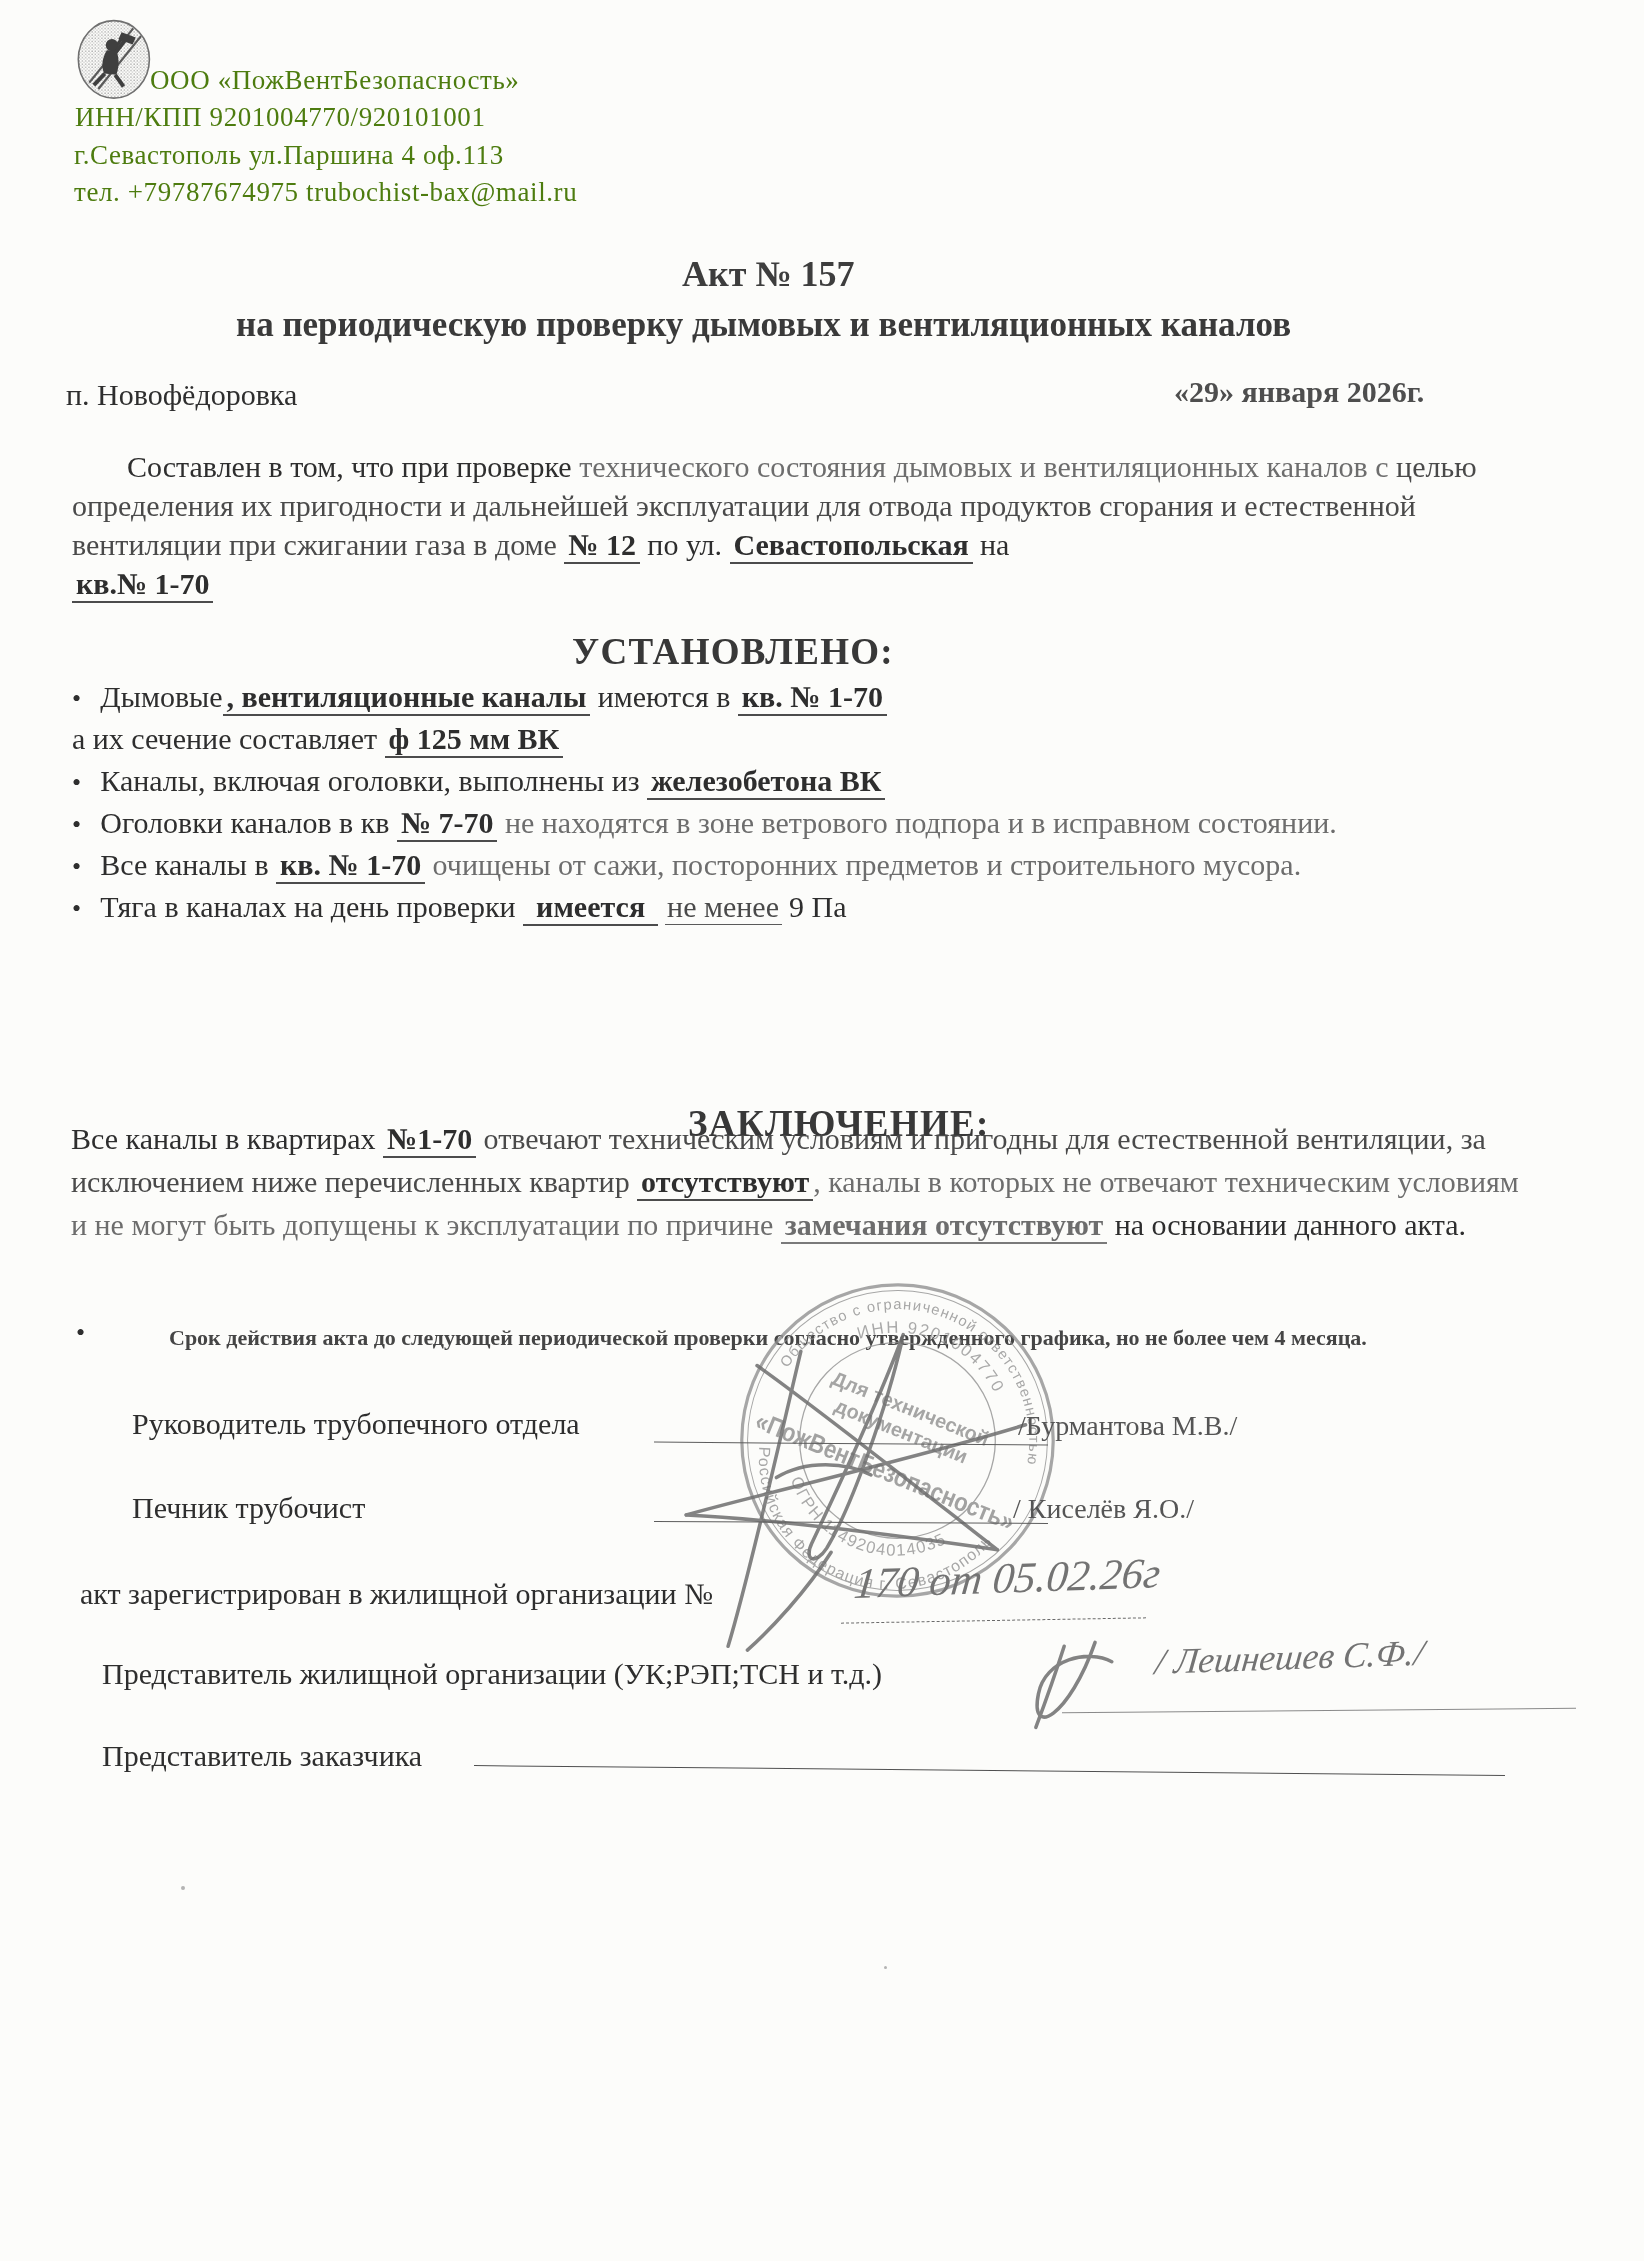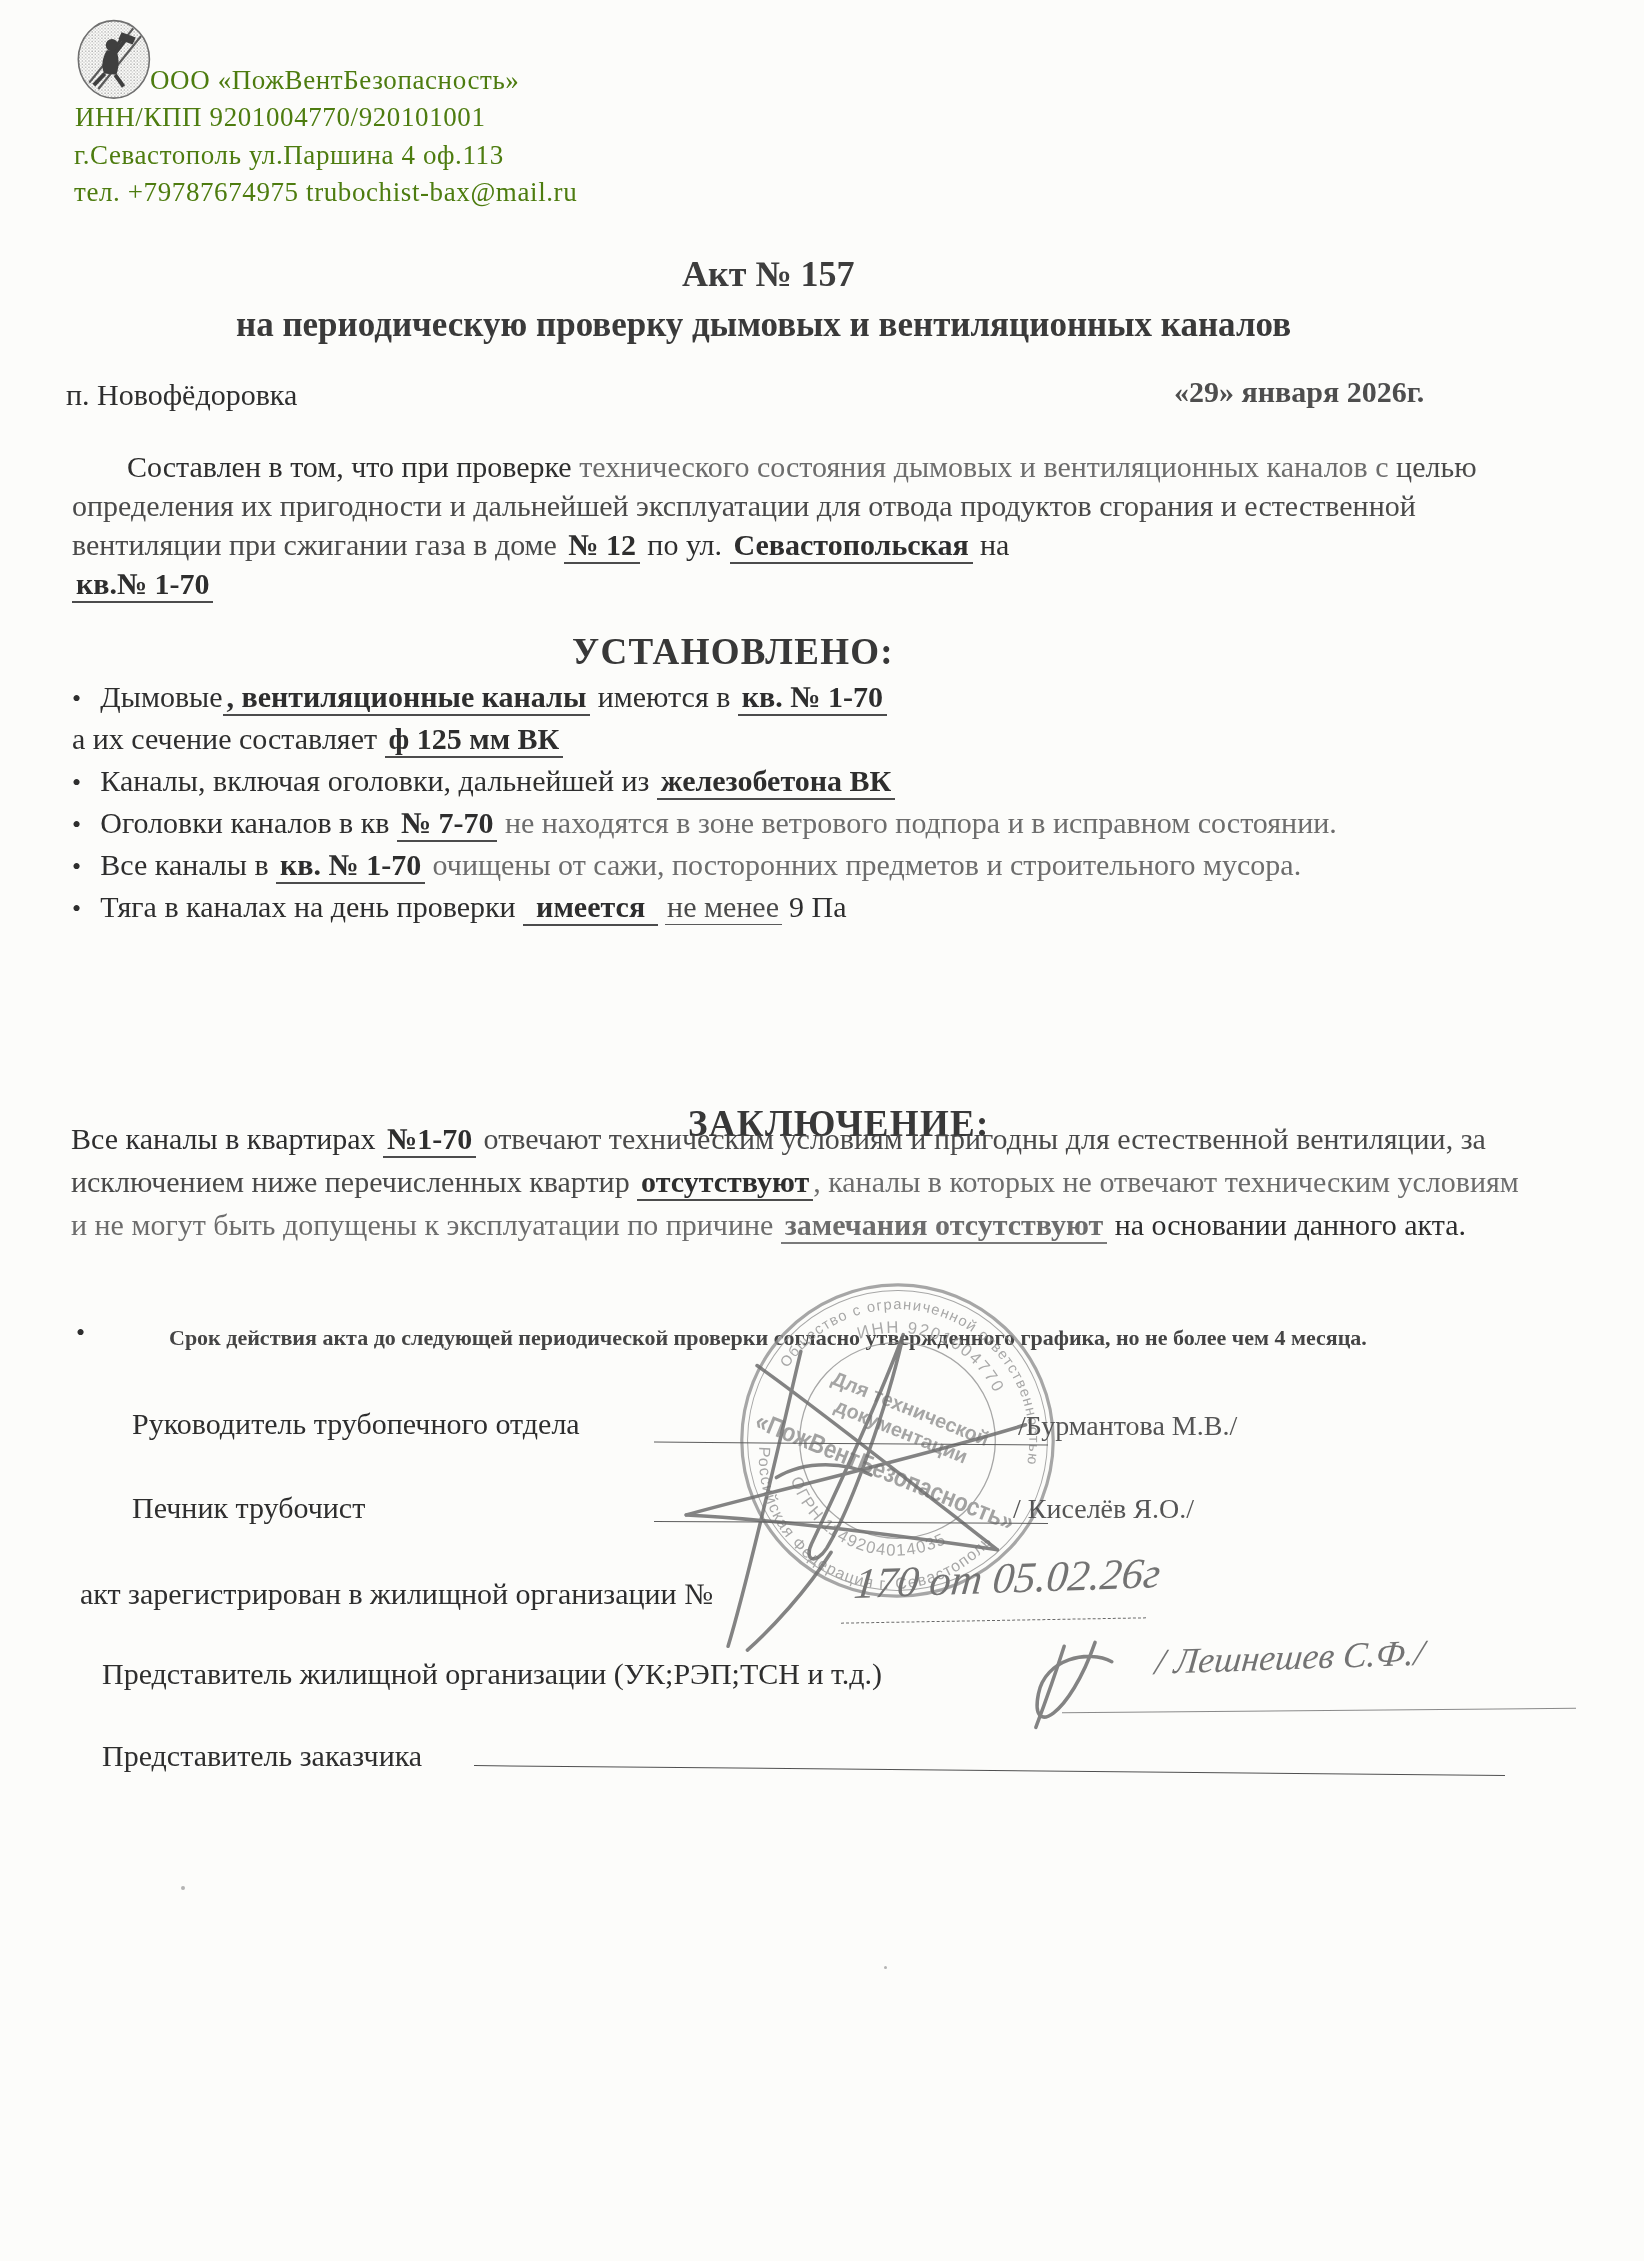--- a/index.html
+++ b/index.html
@@ -73,21 +73,21 @@
   <div class="abs heading" style="left:572px; top:630px;">УСТАНОВЛЕНО:</div>
 
   <div class="abs bullets body-t" style="left:72px; top:680px;">
     <div class="brow">
       <span class="bdot">•</span><span>Дымовые</span><span class="bu">, вентиляционные каналы</span><span> имеются в </span><span class="bu">кв. № 1-70</span>
     </div>
     <div class="brow">
       <span>а их сечение составляет </span><span class="bu">ф 125 мм ВК</span>
     </div>
     <div class="brow">
-      <span class="bdot">•</span><span>Каналы, включая оголовки, дальнейшей из </span><span class="bu">железобетона ВК</span>
+      <span class="bdot">•</span><span>Каналы, включая оголовки, выполнены из </span><span class="bu">железобетона ВК</span>
     </div>
     <div class="brow">
       <span class="bdot">•</span><span>Оголовки каналов в кв </span><span class="bu">№ 7-70</span><span class="faded"> не находятся в зоне ветрового подпора и в исправном состоянии.</span>
     </div>
     <div class="brow">
       <span class="bdot">•</span><span>Все каналы в </span><span class="bu">кв. № 1-70</span><span class="faded"> очищены от сажи, посторонних предметов и строительного мусора.</span>
     </div>
     <div class="brow">
       <span class="bdot">•</span><span>Тяга в каналах на день проверки </span><span class="bu" style="padding:0 13px 1.3px 13px;">имеется</span><span class="bu2 mid" style="margin-left:6.4px;">не менее</span><span> 9 Па</span>
     </div>

